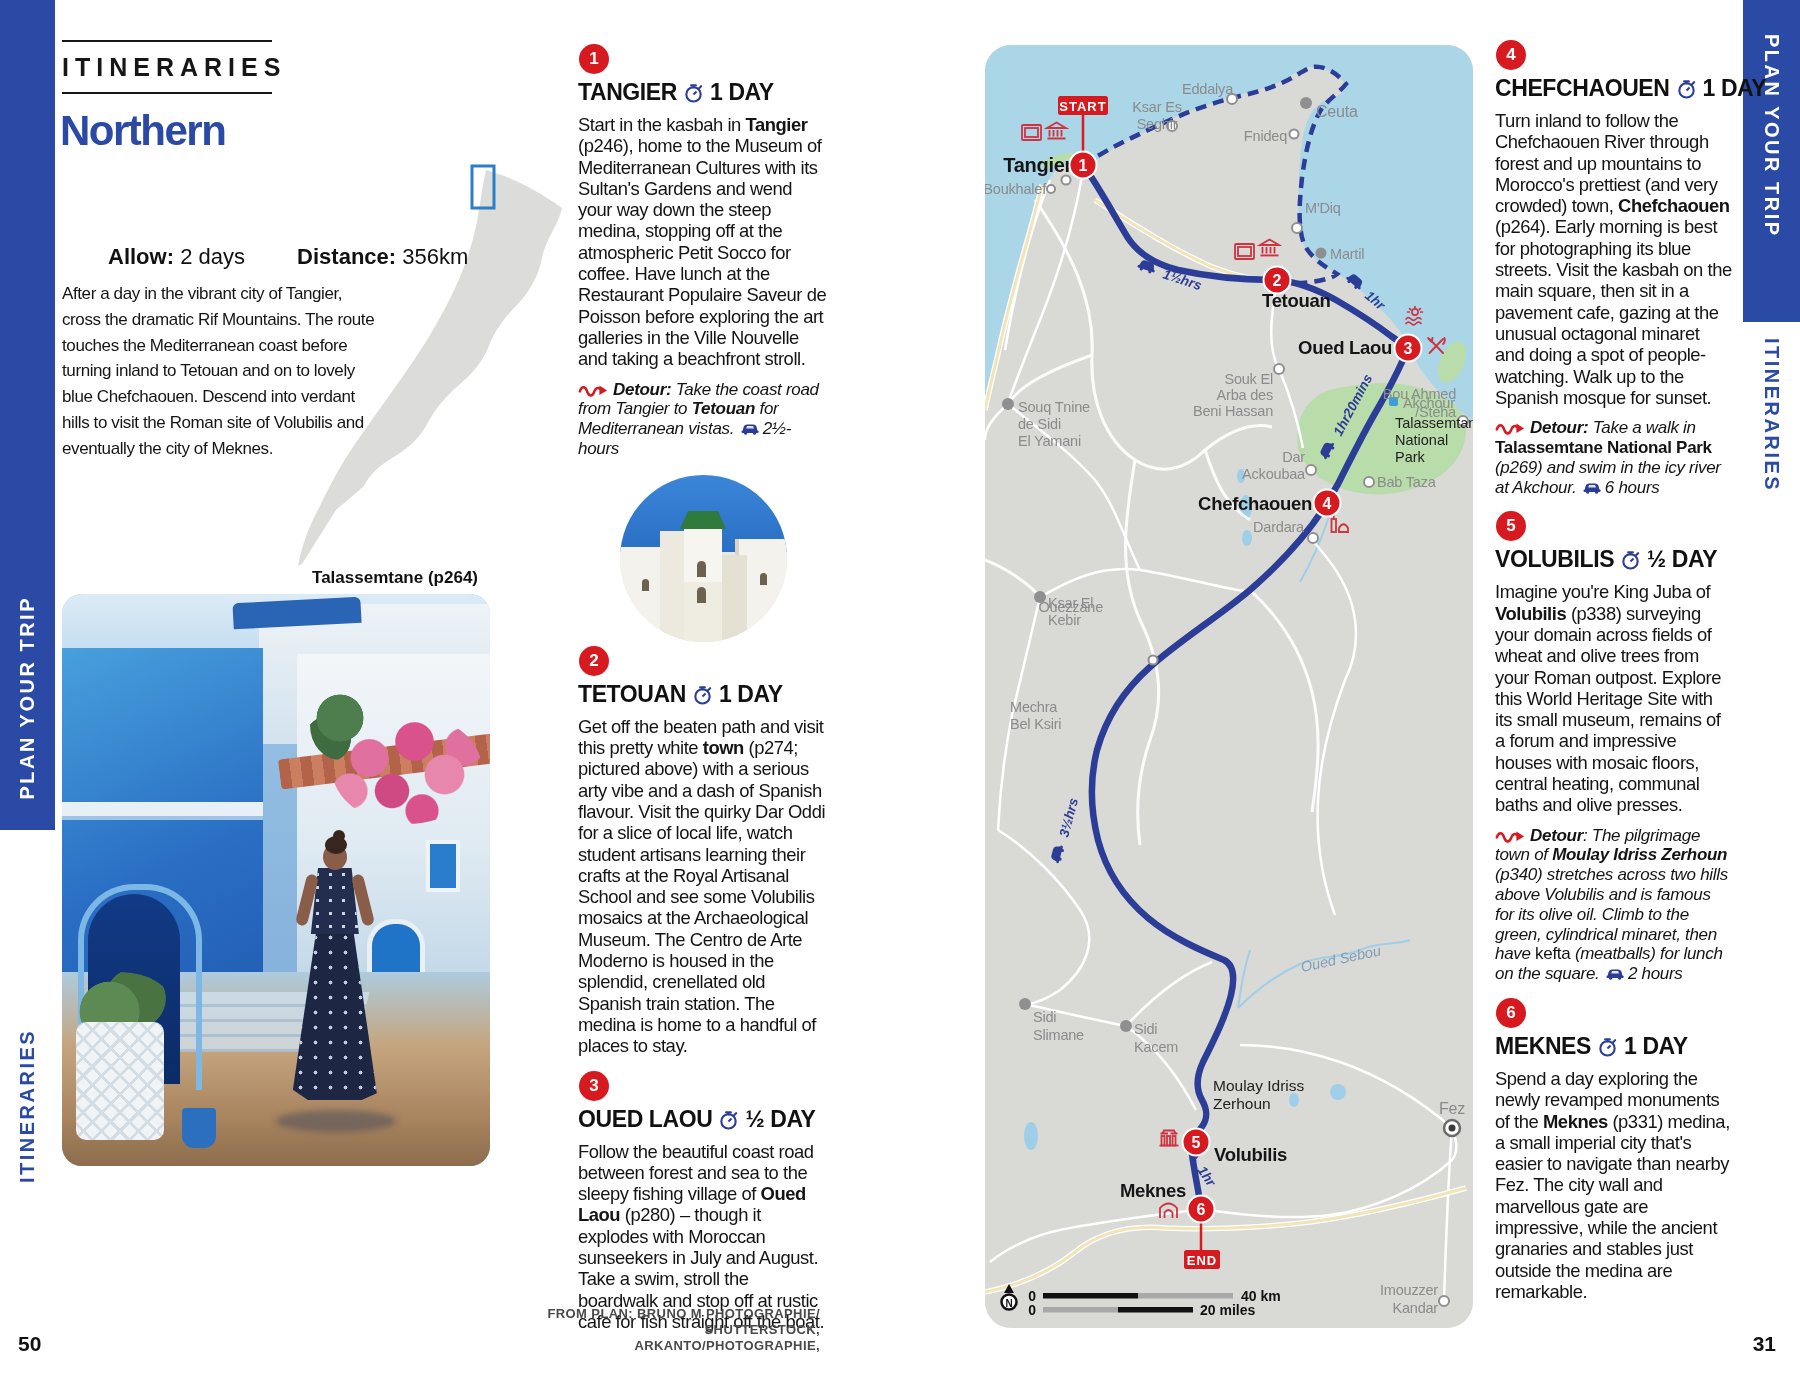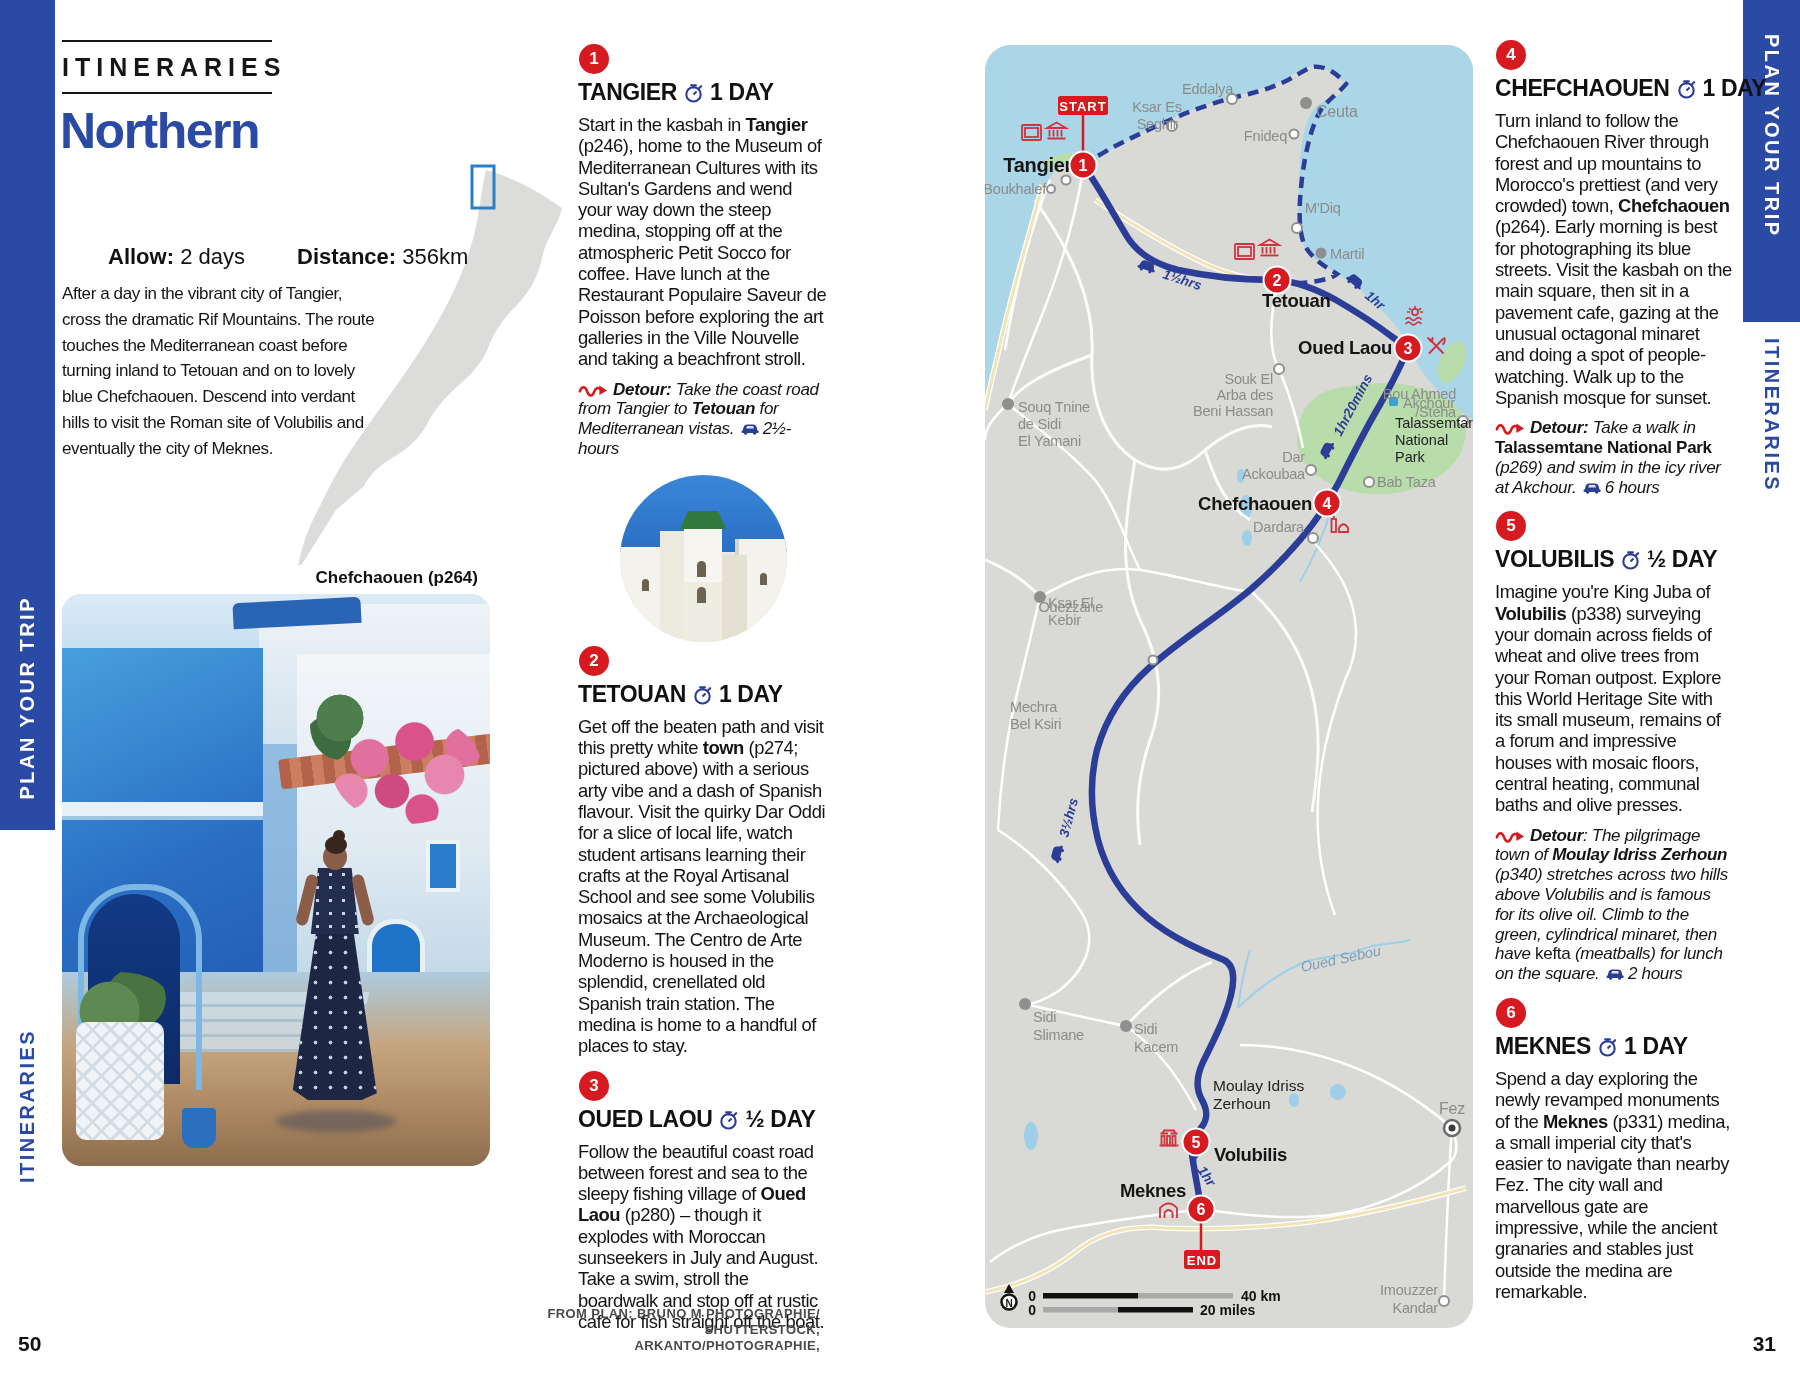--- a/index.html
+++ b/index.html
@@ -18,21 +18,21 @@
   #side-r-itin{position:absolute;right:0;top:338px;width:57px;height:330px;display:flex;justify-content:center;}
   #side-r-itin .vtxt{color:#2a4aa5;writing-mode:vertical-rl;}
 
   .pagenum{position:absolute;font-weight:700;font-size:21px;color:#111;}
   #pn-left{left:18px;top:1332px;}
   #pn-right{right:24px;top:1332px;}
 
   
   #kicker{position:absolute;left:62px;top:40px;width:210px;border-top:2px solid #161616;border-bottom:2px solid #161616;padding:11px 0 10px;}
   #kicker span{font-size:25px;font-weight:800;letter-spacing:6px;color:#161616;}
-  #title{position:absolute;left:60px;top:98px;font-size:50px;line-height:66px;font-weight:800;letter-spacing:-1.5px;color:#2a4aa5;}
+  #title{position:absolute;left:60px;top:98px;font-size:42px;line-height:66px;font-weight:800;letter-spacing:-1.5px;color:#2a4aa5;}
   #allow-line{position:absolute;left:62px;top:244px;font-size:22px;color:#111;}
   #allow-line b{font-weight:700;margin-left:46px;}
   #intro{position:absolute;left:62px;top:281px;width:318px;font-size:17px;line-height:25.8px;letter-spacing:-0.4px;color:#151515;}
   #photo-caption{position:absolute;left:62px;top:568px;width:416px;text-align:right;font-weight:700;font-size:17px;}
   #minimap{position:absolute;left:296px;top:164px;}
 
   
   #photo{position:absolute;left:62px;top:594px;width:428px;height:572px;border-radius:20px;overflow:hidden;background:linear-gradient(#9cc4e6,#7aa9d6);}
   .ph{position:absolute;}
   .ph-sky{left:0;top:0;width:100%;height:78px;background:linear-gradient(#dcebf6,#bcd9ee);}
@@ -203,21 +203,21 @@
   </svg>
 
   <div id="allow-line">
     <b>Allow:</b>
     <span>2 days</span>
     <b>Distance:</b>
     <span>356km</span>
   </div>
 
   <div id="intro">After a day in the vibrant city of Tangier, cross the dramatic Rif Mountains. The route touches the Mediterranean coast before turning inland to Tetouan and on to lovely blue Chefchaouen. Descend into verdant hills to visit the Roman site of Volubilis and eventually the city of Meknes.</div>
-  <div id="photo-caption">Chefchaouen (p264)</div>
+  <div id="photo-caption">Talassemtane (p264)</div>
 
   <div id="photo">
     <div class="ph ph-sky"></div>
       <div class="ph ph-far"></div>
       <div class="ph ph-farroof"></div>
     <div class="ph ph-leftwall"></div>
       <div class="ph ph-rail"></div>
     <div class="ph ph-rhouse"></div>
       <div class="ph ph-roof"></div>
     <div class="ph ph-win"></div>

